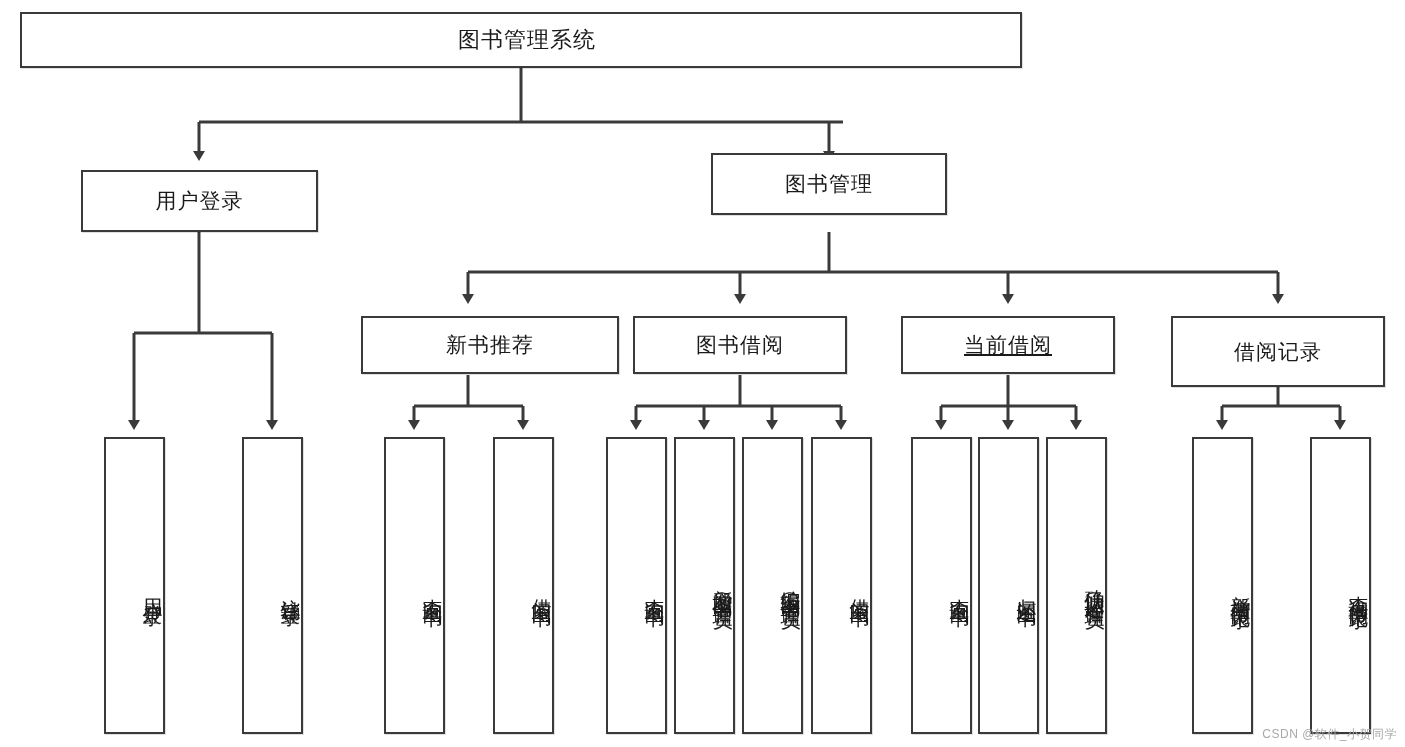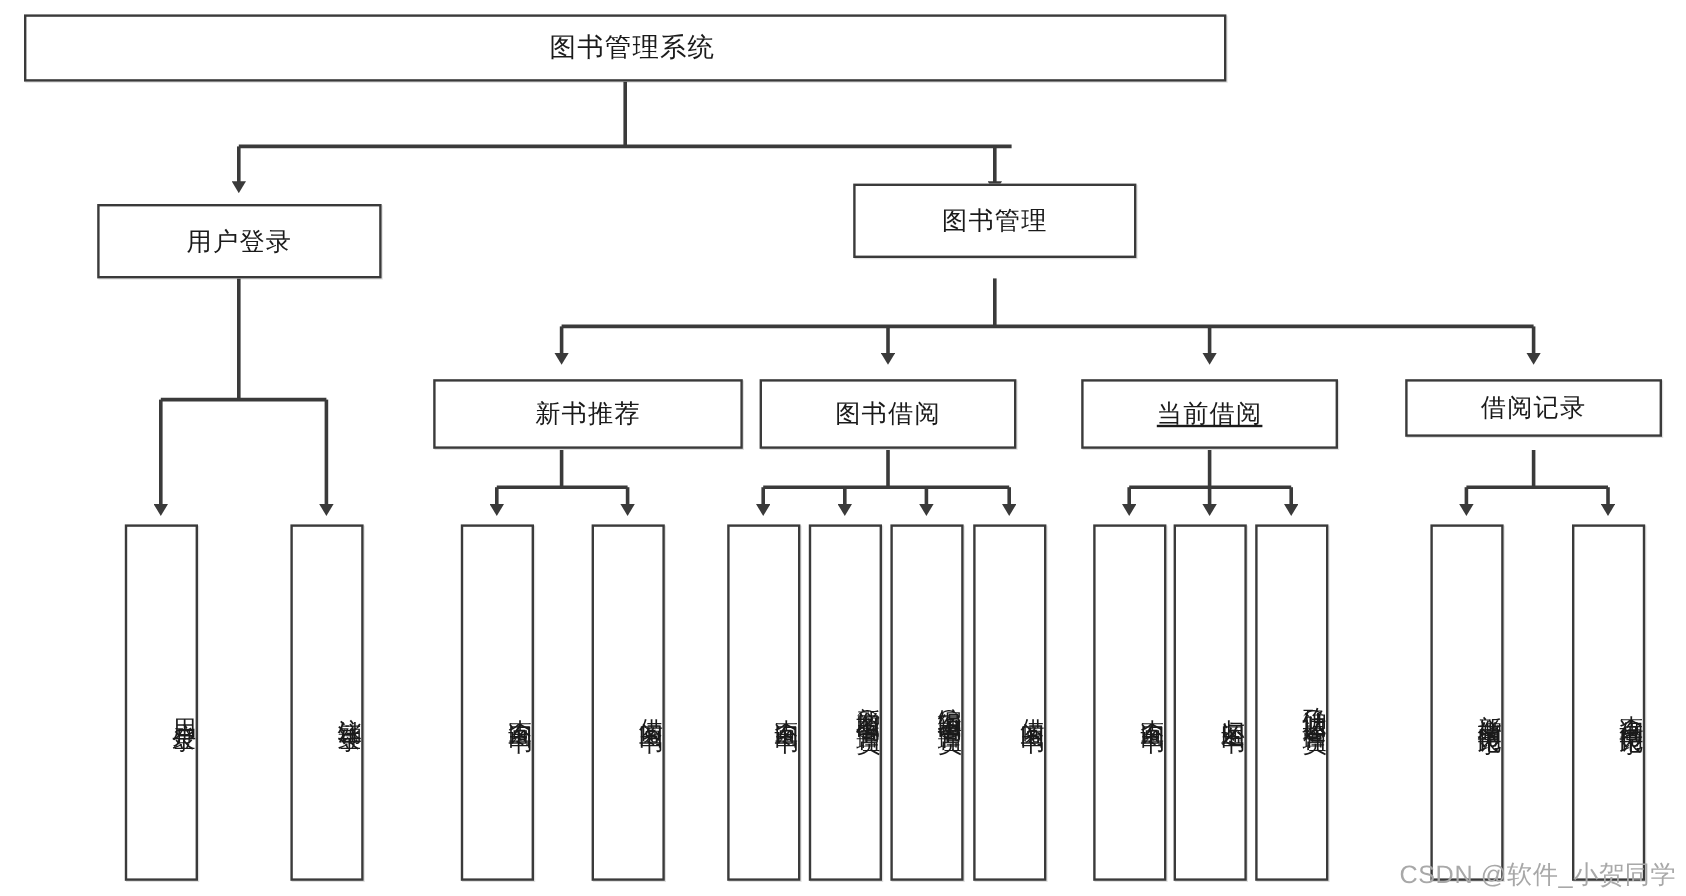--- a/index.html
+++ b/index.html
@@ -56,21 +56,21 @@
     padding-top: 6px;
   }
   .node-v.tall-text {
     align-items: flex-start;
     padding-top: 4px;
   }
   #watermark {
     position: absolute;
     right: 8px;
     bottom: 4px;
-    font-size: 21px;
+    font-size: 12px;
     color: #a8a8a8;
     letter-spacing: 0.5px;
     white-space: nowrap;
     pointer-events: none;
   }
 </style>
 </head>
 <body>
 
 <div id="diagram-root">
@@ -126,21 +126,21 @@
   </svg>
 
   <div class="node node-h node-root" style="left:20px; top:12px; width:1002px; height:56px;">图书管理系统</div>
 
   <div class="node node-h" style="left:81px; top:170px; width:237px; height:62px;">用户登录</div>
   <div class="node node-h" style="left:711px; top:153px; width:236px; height:62px;">图书管理</div>
 
   <div class="node node-h" style="left:361px; top:316px; width:258px; height:58px;">新书推荐</div>
   <div class="node node-h" style="left:633px; top:316px; width:214px; height:58px;">图书借阅</div>
   <div class="node node-h" style="left:901px; top:316px; width:214px; height:58px;text-decoration:underline;">当前借阅</div>
-  <div class="node node-h" style="left:1171px; top:316px; width:214px; height:48px;font-family:Liberation Serif, serif;">借阅记录</div>
+  <div class="node node-h" style="left:1171px; top:316px; width:214px; height:71px;font-family:Liberation Serif, serif;">借阅记录</div>
 
   <div class="node node-v" style="left:104px; top:437px; width:61px; height:297px;">用户登录</div>
   <div class="node node-v" style="left:242px; top:437px; width:61px; height:297px;">注销登录</div>
 
   <div class="node node-v" style="left:384px; top:437px; width:61px; height:297px;">查询图书</div>
   <div class="node node-v" style="left:493px; top:437px; width:61px; height:297px;">借阅图书</div>
 
   <div class="node node-v" style="left:606px; top:437px; width:61px; height:297px;">查询图书</div>
   <div class="node node-v tall-text" style="left:674px; top:437px; width:61px; height:297px;">新增图书（管理员）</div>
   <div class="node node-v tall-text" style="left:742px; top:437px; width:61px; height:297px;">编辑图书（管理员）</div>

